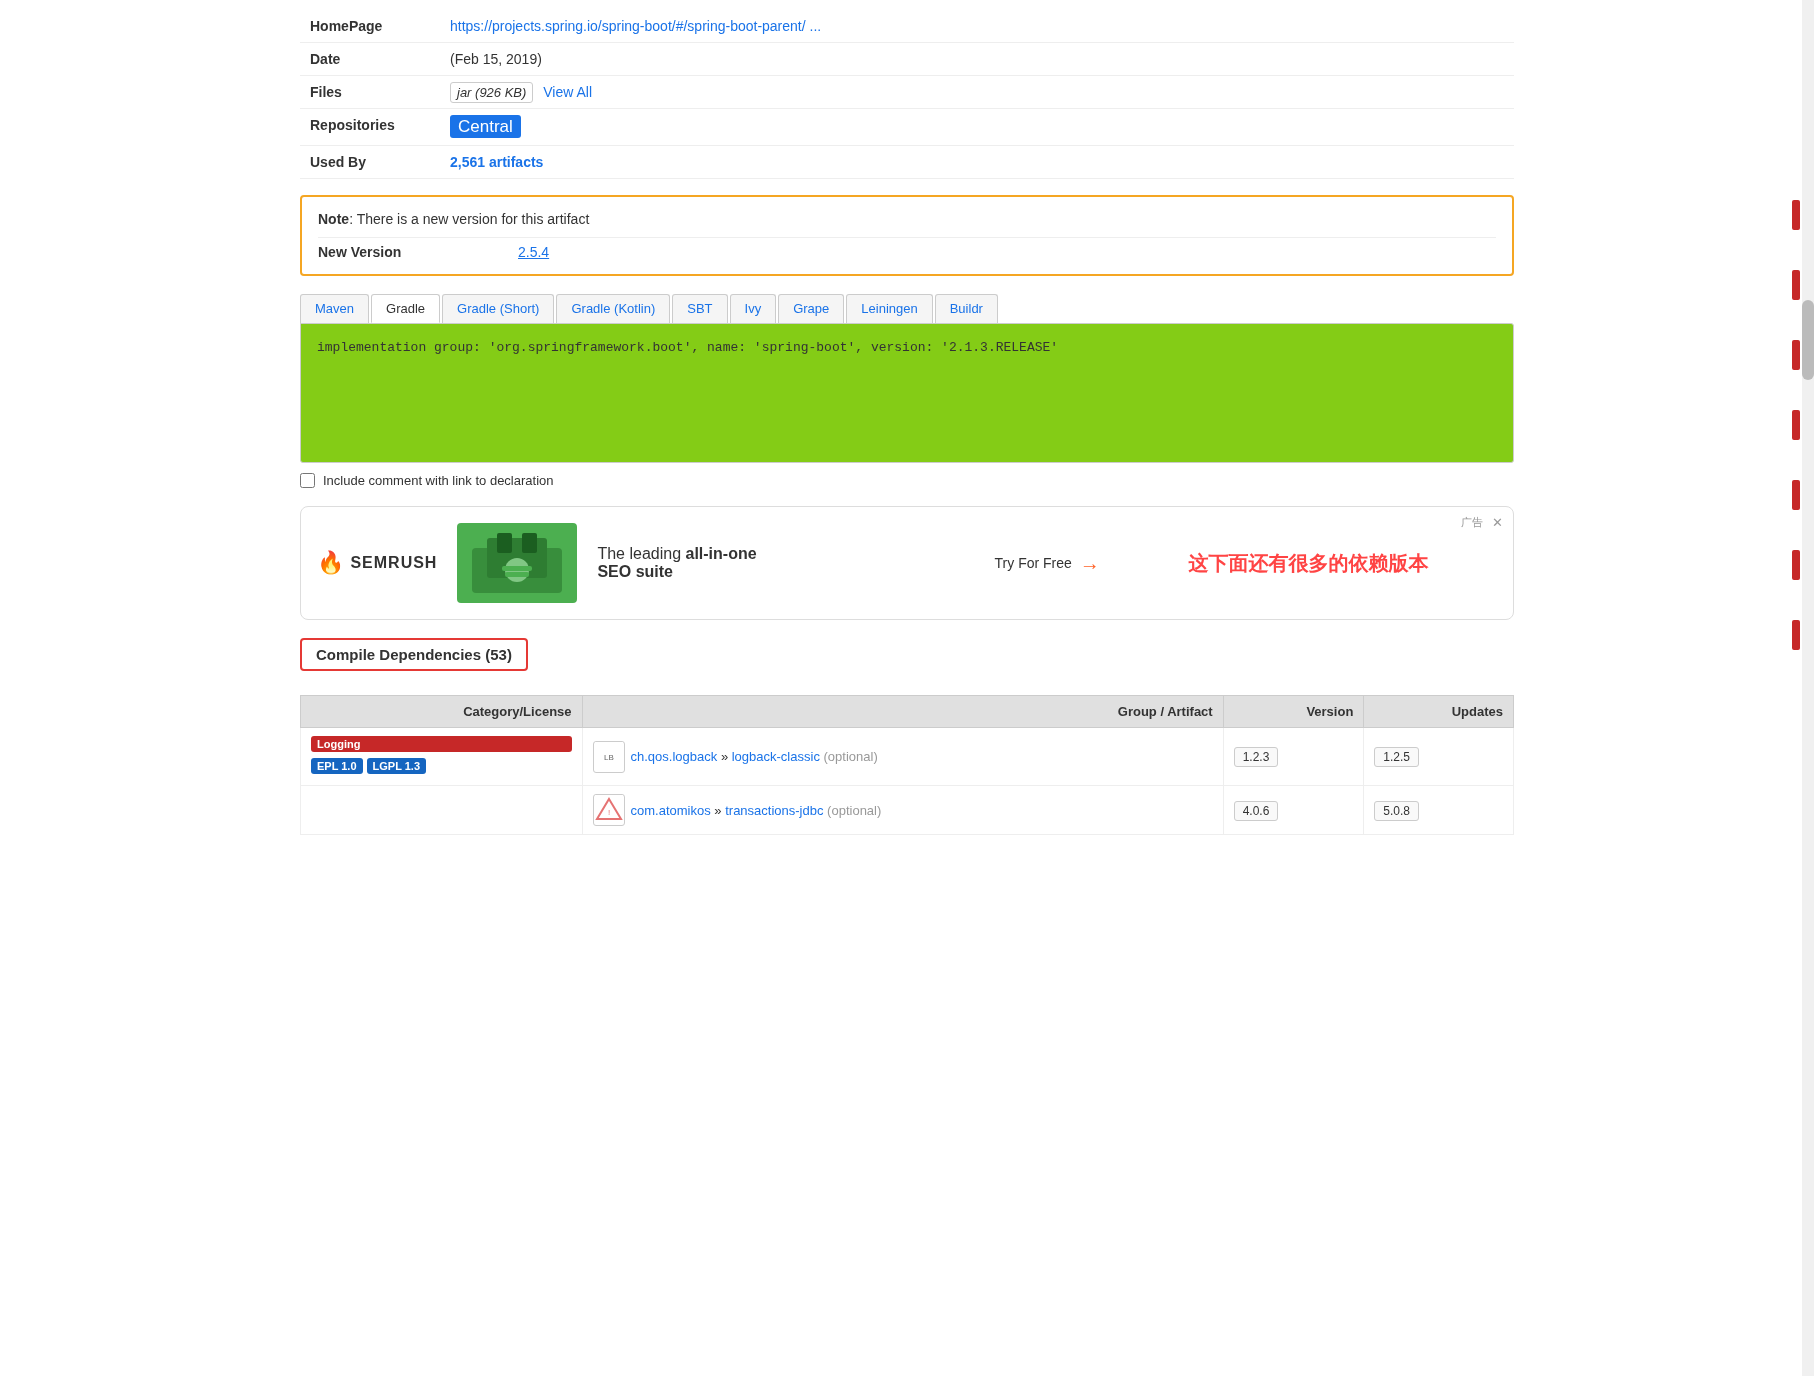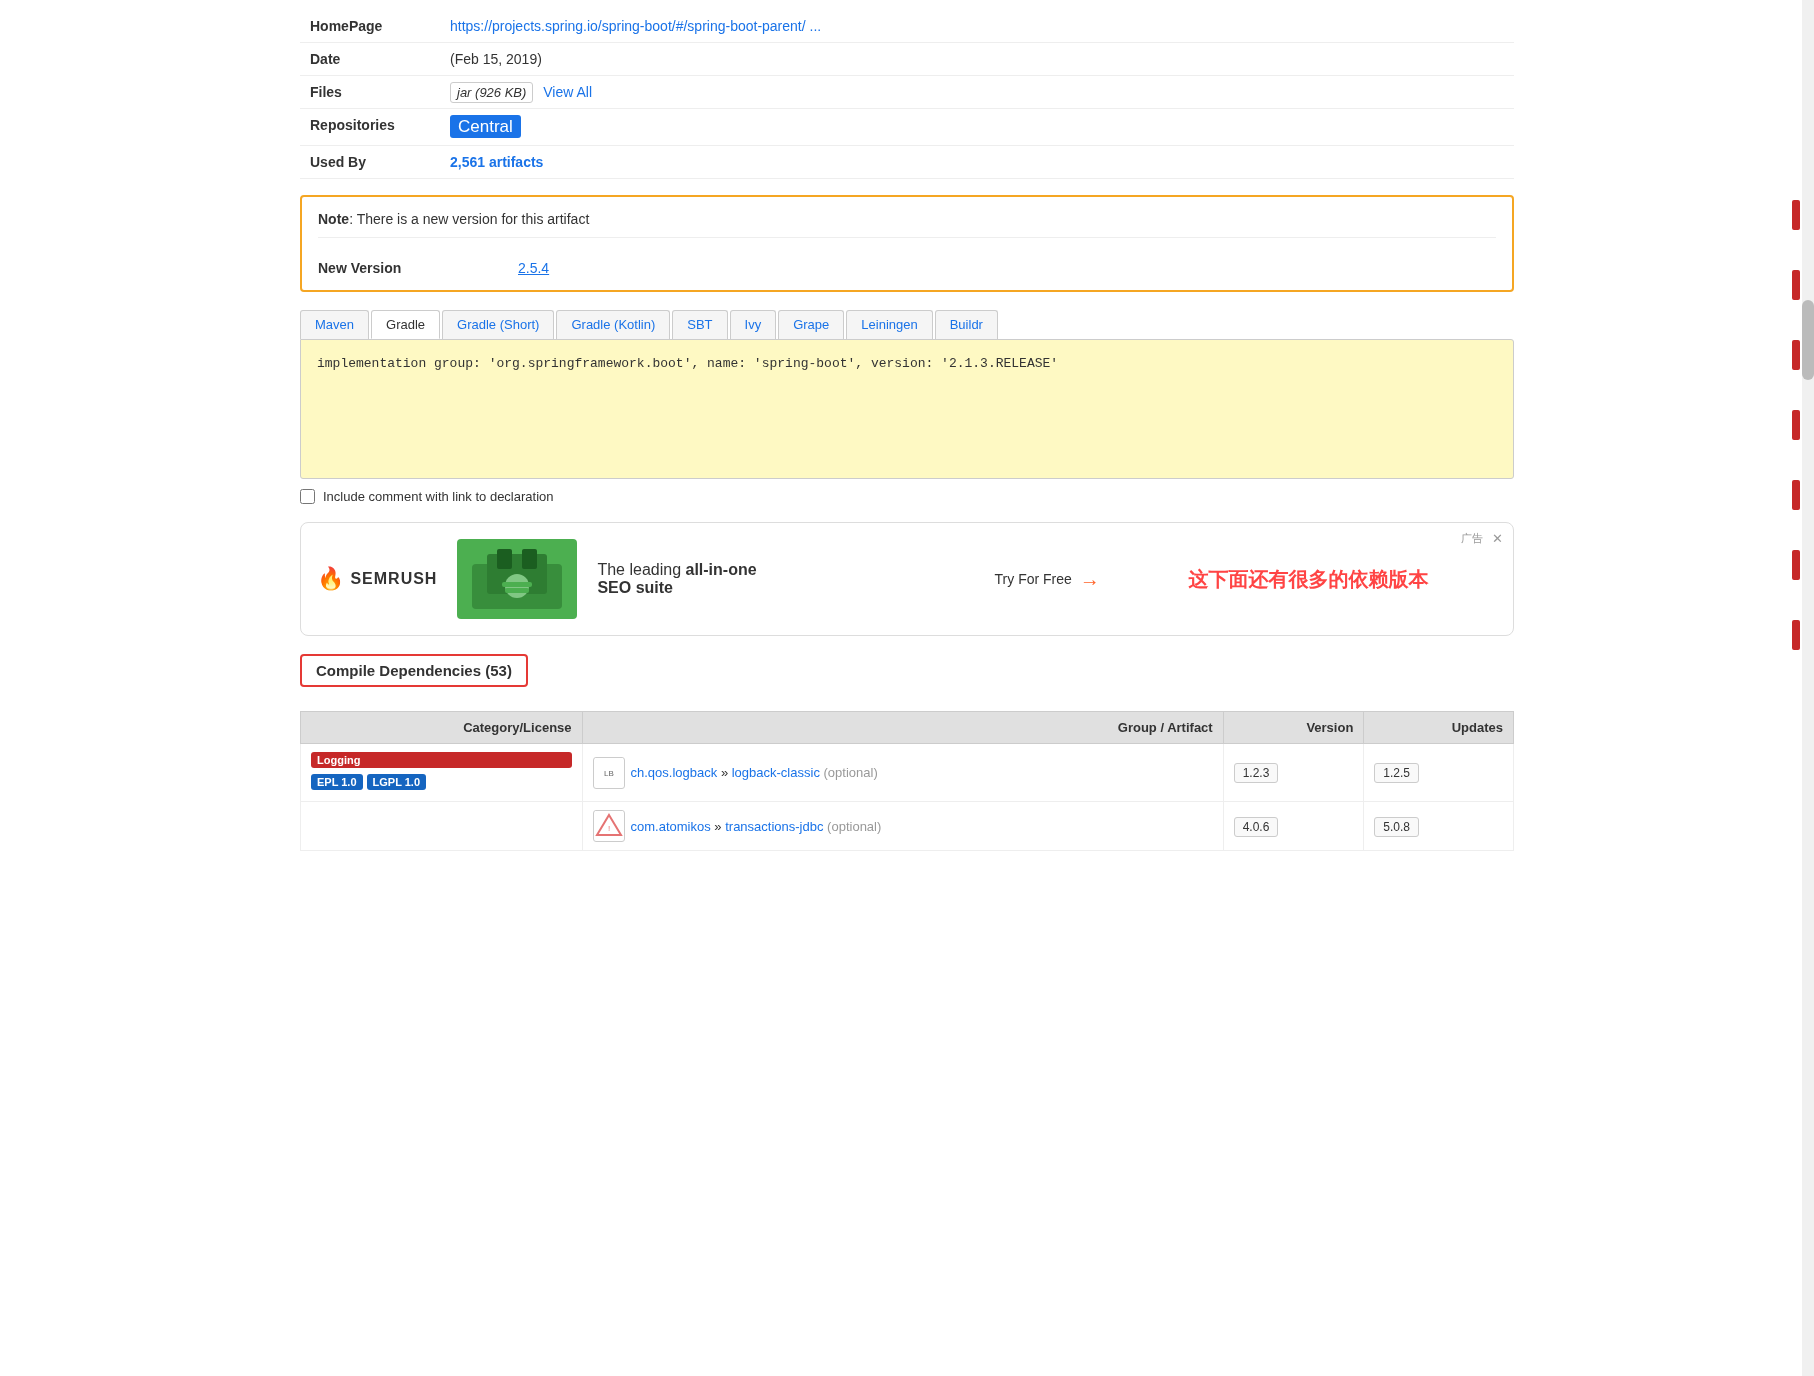--- a/index.html
+++ b/index.html
@@ -15,31 +15,31 @@
     .info-table a { color: #1a73e8; text-decoration: none; }
 
     .badge-jar { border: 1px solid #ccc; border-radius: 3px; padding: 2px 6px; font-size: 13px; color: #333; margin-right: 6px; font-style: italic; }
     .badge-central { background: #1a73e8; color: #fff; border-radius: 3px; padding: 2px 8px; font-size: 17px; }
     .used-by-link { color: #1a73e8; font-weight: bold; text-decoration: none; }
 
     
     .note-box { border: 2px solid #f5a623; border-radius: 4px; padding: 14px 16px; margin-bottom: 18px; }
     .note-box .note-text { margin-bottom: 10px; font-size: 14px; }
     .note-box .note-text strong { font-weight: bold; }
-    .note-version-row { display: flex; align-items: center; border-top: 1px solid #eee; padding-top: 22px; }
+    .note-version-row { display: flex; align-items: center; border-top: 1px solid #eee; padding-top: 6px; }
     .note-version-label { font-weight: bold; flex: 0 0 200px; }
     .note-version-value { color: #1a73e8; font-size: 14px; }
 
     
     .tabs-row { display: flex; gap: 0; margin-bottom: 0; border-bottom: none; }
     .tab { border: 1px solid #ccc; border-bottom: none; padding: 6px 14px; cursor: pointer; font-size: 13px; color: #1a73e8; background: #f5f5f5; border-radius: 3px 3px 0 0; margin-right: 2px; }
     .tab.active { background: #fff; color: #333; border-bottom: 1px solid #fff; z-index: 1; position: relative; }
 
     
-    .code-box { border: 1px solid #ccc; border-radius: 0 3px 3px 3px; padding: 16px; background: #fef9c3; margin-bottom: 10px; min-height: 140px; font-family: 'Courier New', monospace; font-size: 13px; color: #333; white-space: pre-wrap; word-break: break-all; }
+    .code-box { border: 1px solid #ccc; border-radius: 0 3px 3px 3px; padding: 16px; background: #84cc16; margin-bottom: 10px; min-height: 140px; font-family: 'Courier New', monospace; font-size: 13px; color: #333; white-space: pre-wrap; word-break: break-all; }
 
     .checkbox-row { display: flex; align-items: center; gap: 8px; margin-bottom: 18px; font-size: 13px; color: #333; }
     .checkbox-row input[type=checkbox] { width: 15px; height: 15px; }
 
     
     .ad-box { border: 1px solid #ddd; border-radius: 8px; padding: 16px; margin-bottom: 18px; display: flex; align-items: center; gap: 20px; position: relative; background: #fff; }
     .ad-label { position: absolute; top: 8px; right: 30px; font-size: 11px; color: #999; }
     .ad-close { position: absolute; top: 8px; right: 10px; cursor: pointer; color: #999; font-size: 13px; }
     .ad-logo { display: flex; align-items: center; gap: 6px; }
     .ad-logo-icon { color: #ff6329; font-size: 22px; }
@@ -193,21 +193,21 @@
       </tr>
     </thead>
     <tbody>
 
       <tr>
         <td>
           <div style="display:flex; flex-direction:column; gap:3px;">
             <span class="cat-badge logging">Logging</span>
             <div style="display:flex;gap:4px;">
               <span class="cat-badge epl">EPL 1.0</span>
-              <span class="cat-badge lgpl">LGPL 1.0</span>
+              <span class="cat-badge lgpl">LGPL 1.3</span>
             </div>
           </div>
         </td>
         <td>
           <div class="artifact-cell">
             <div class="dep-icon logback">
               <svg width="28" height="28" viewBox="0 0 28 28">
                   <rect width="28" height="28" fill="#fff"></rect>
                   <text x="14" y="18" text-anchor="middle" font-size="8" fill="#666" font-family="Arial">LB</text>
                 </svg>

